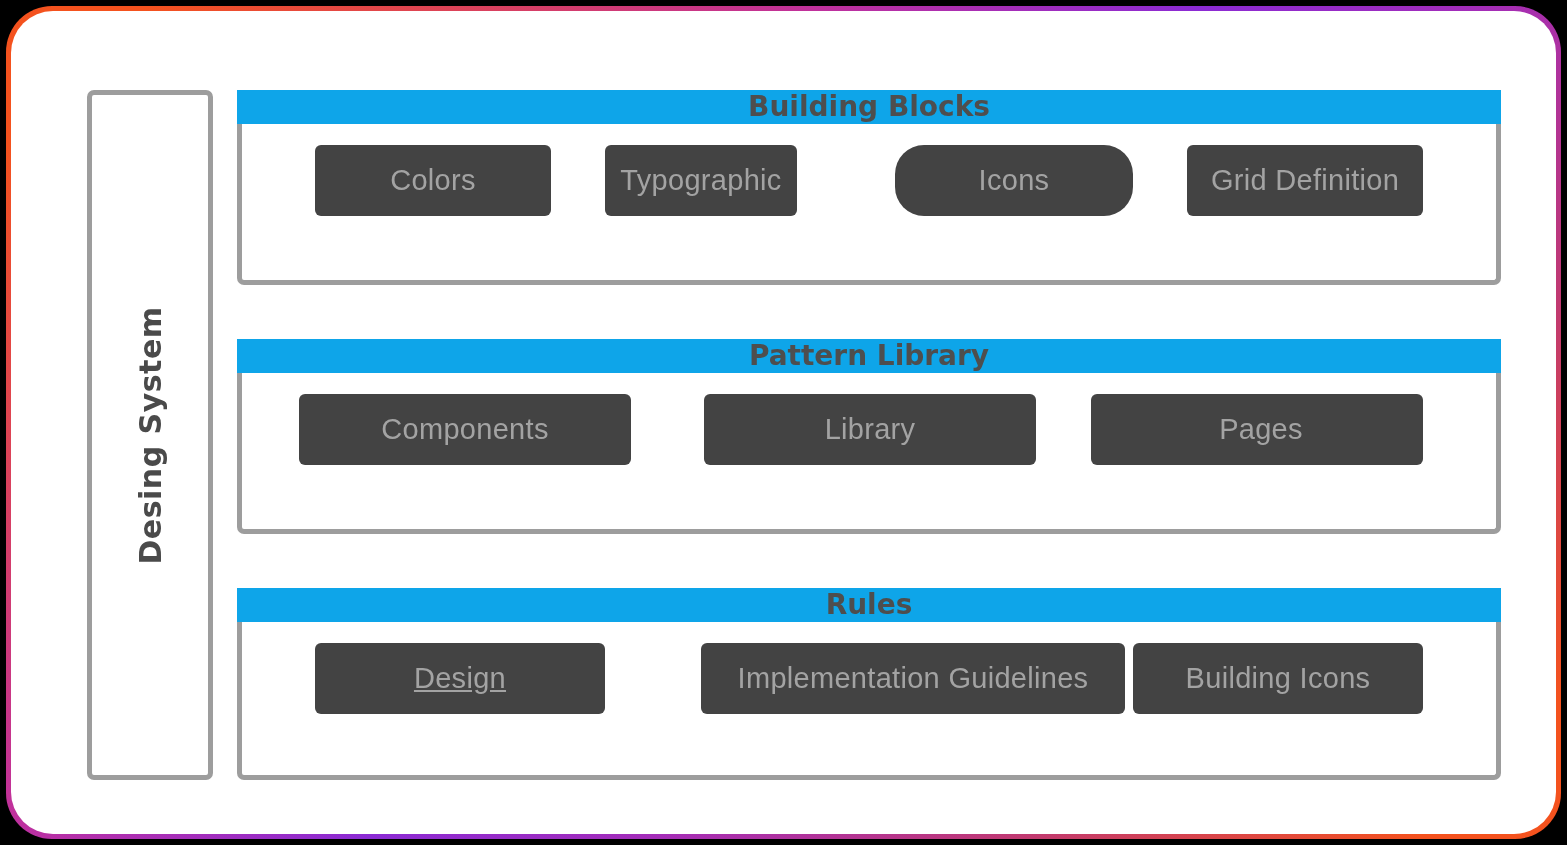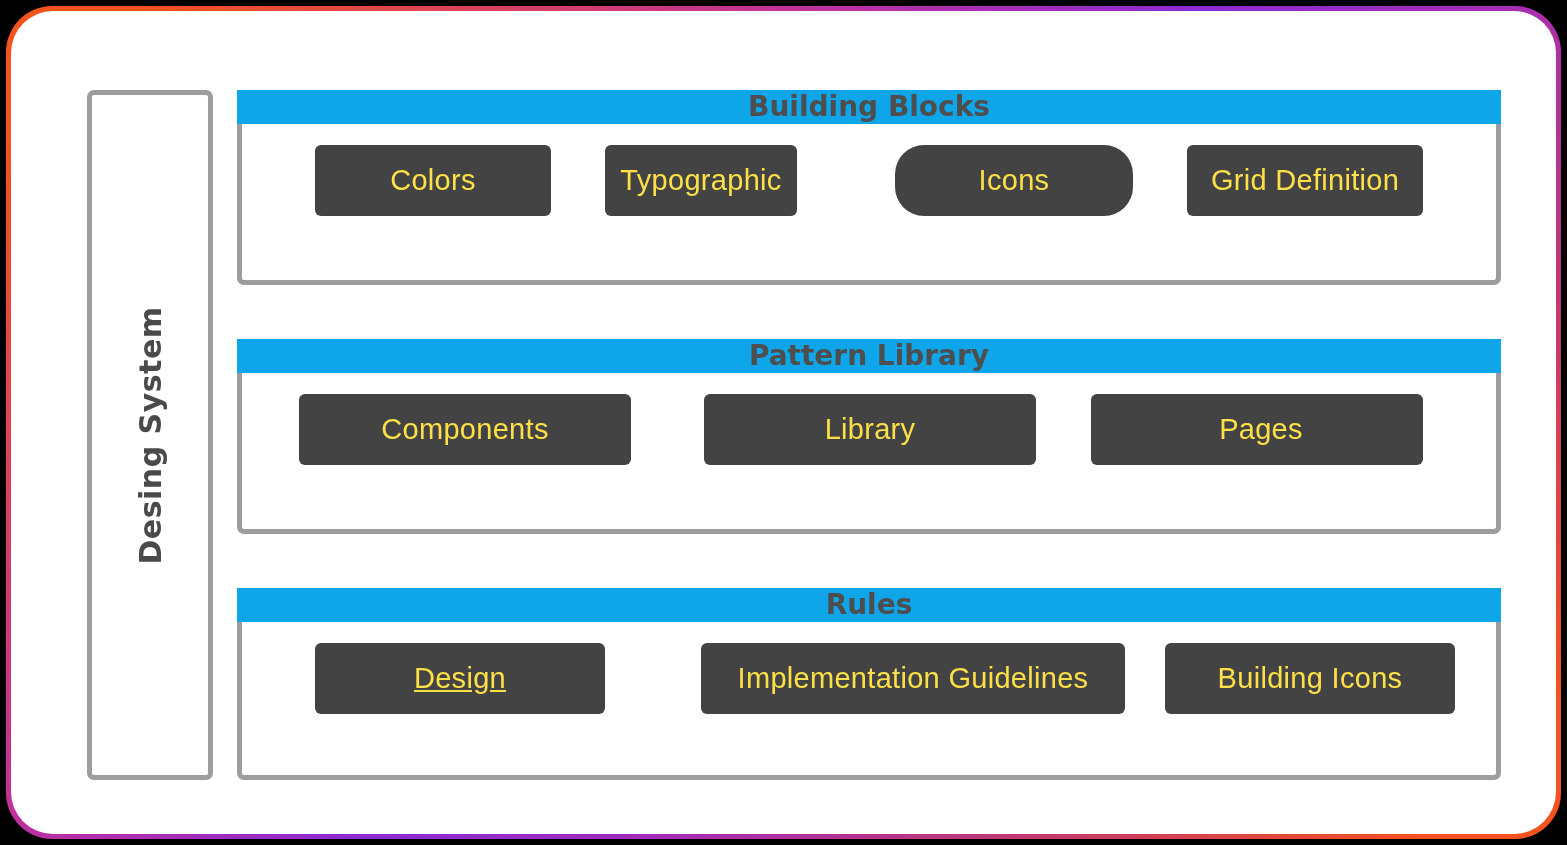--- a/index.html
+++ b/index.html
@@ -136,21 +136,21 @@
     height: 100%;
     display: flex;
     align-items: flex-start;
     padding-top: 55px;
     box-sizing: border-box;
   }
   .chip {
     height: 71px;
     background: #434343;
     border-radius: 6px;
-    color: #fde047;
+    color: #a3a3a3;
     display: flex;
     align-items: center;
     justify-content: center;
     font-size: 29px;
     font-weight: 300;
     letter-spacing: 0.3px;
     box-sizing: border-box;
     font-family: "Liberation Sans", sans-serif;
     position: absolute;
   }
@@ -162,21 +162,21 @@
   .r0c3 { left: 950px; width: 236px; }
 
   
   .r1c0 { left: 62px;  width: 332px; }
   .r1c1 { left: 467px; width: 332px; }
   .r1c2 { left: 854px; width: 332px; padding-left: 8px; }
 
   
   .r2c0 { left: 78px;  width: 290px; text-decoration: underline; }
   .r2c1 { left: 420px; width: 424px; margin-left: 44px; }
-  .r2c2 { left: 896px; width: 290px; margin-left: 32px; }
+  .r2c2 { left: 896px; width: 290px; }
 </style>
 </head>
 <body>
 
 <div class="canvas">
   <div class="outer-frame">
     <div class="outer-inner">
 
       <div class="sidebar">
         <div class="sidebar-label">Desing System</div>

